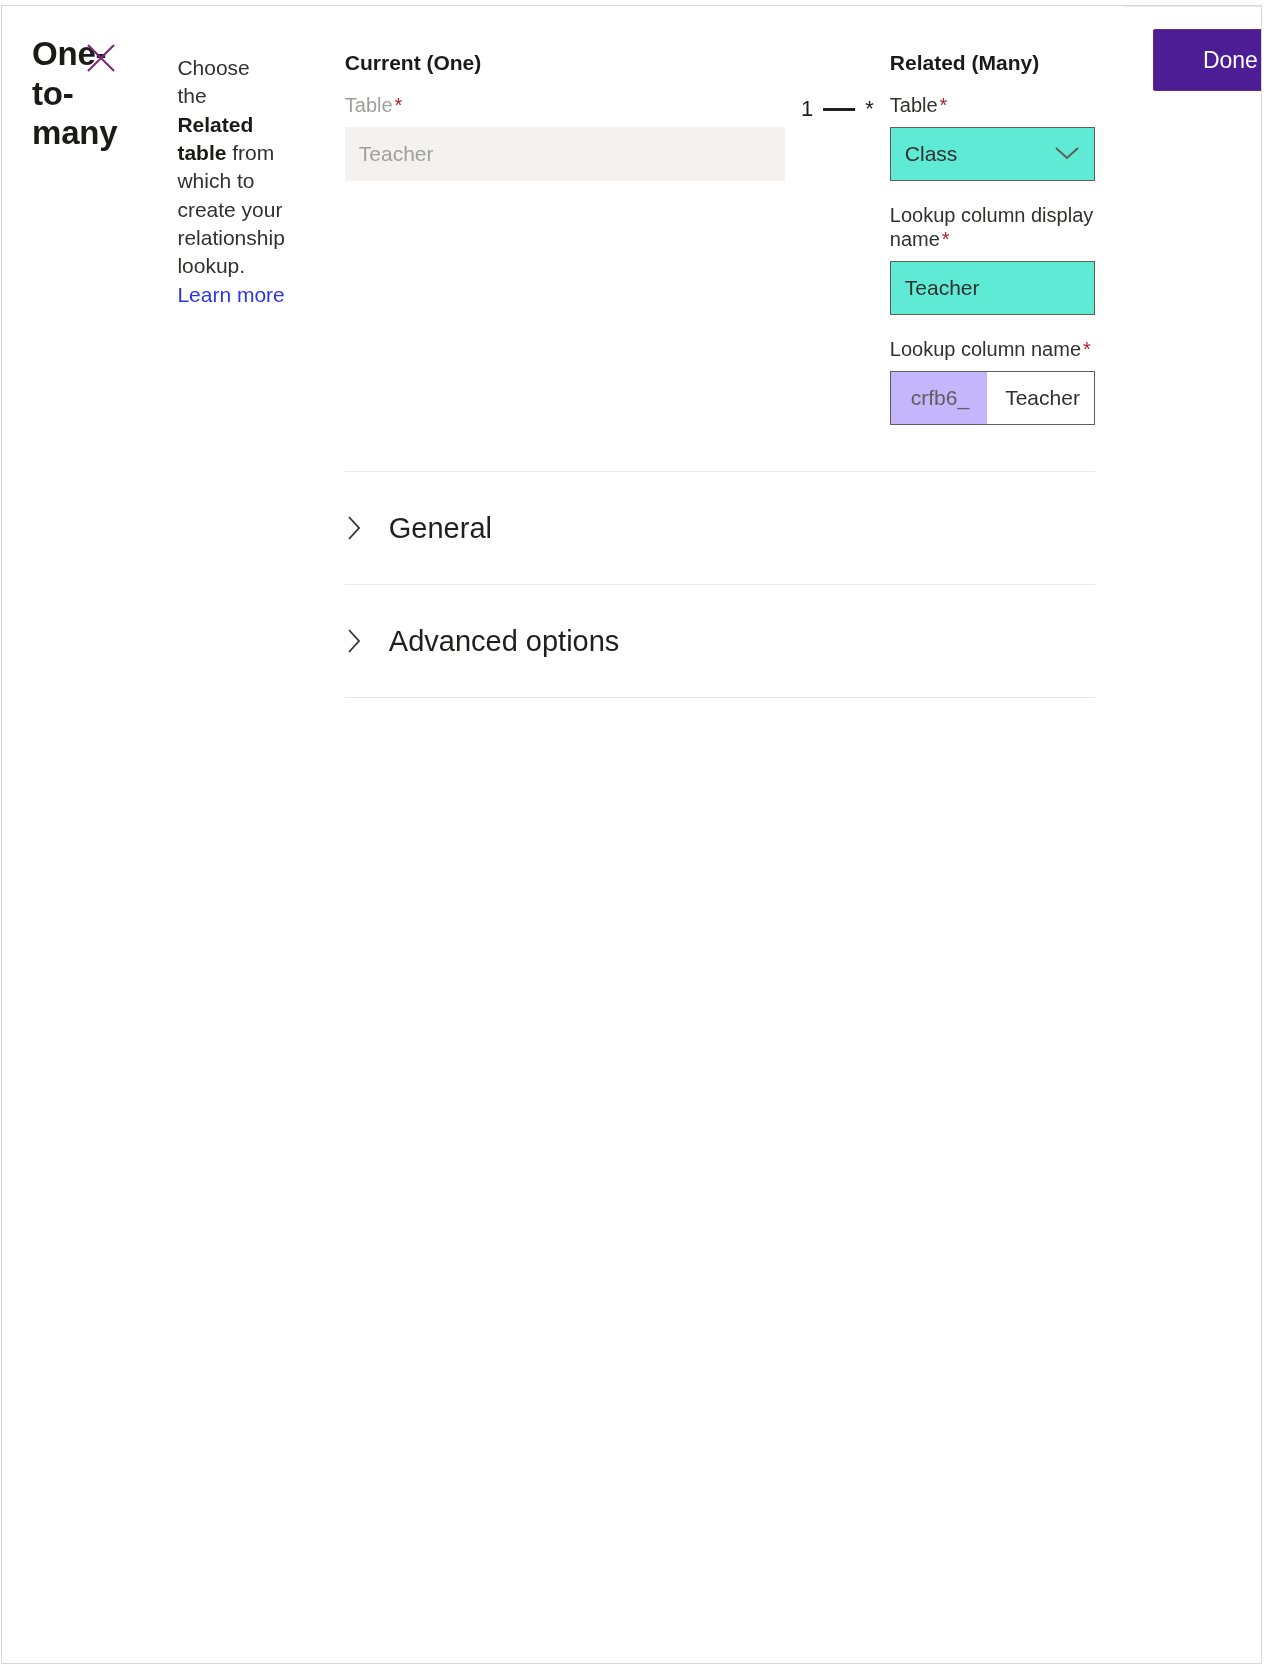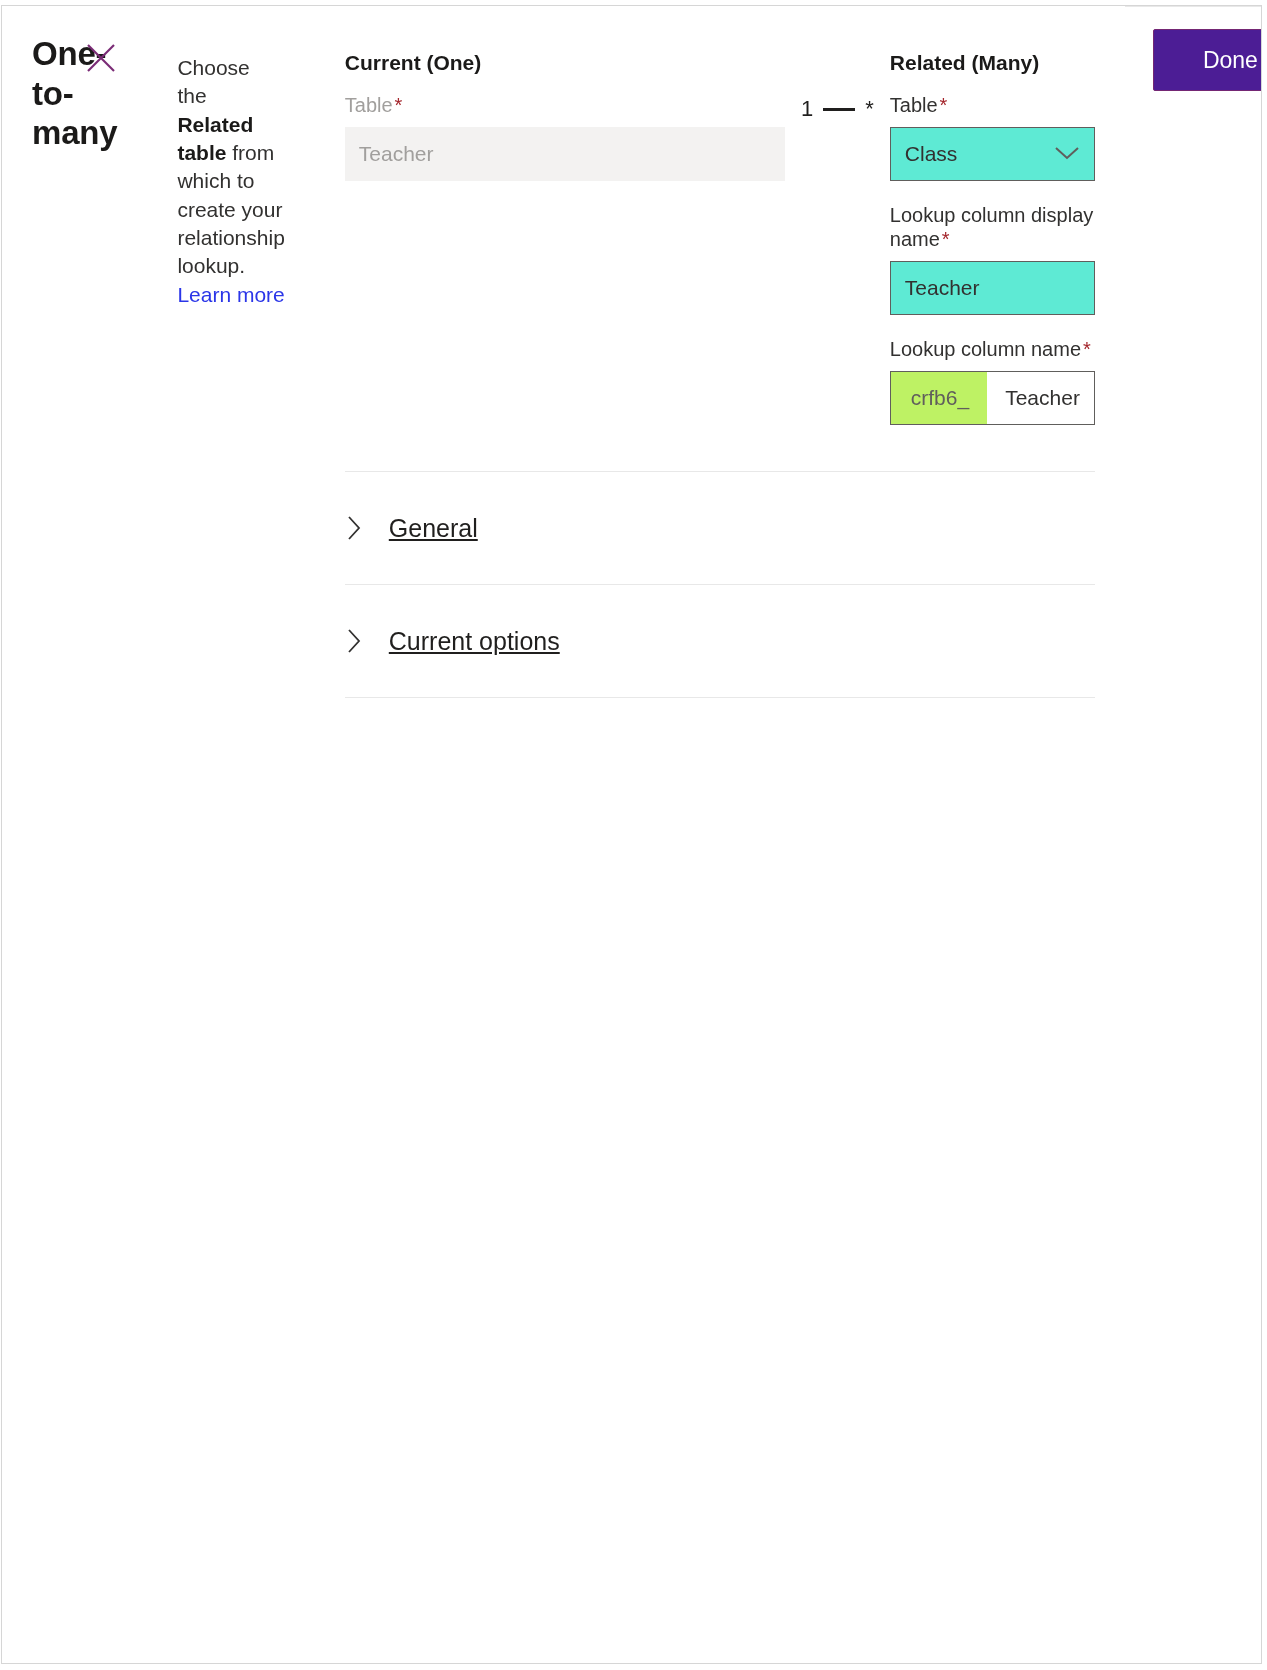--- a/index.html
+++ b/index.html
@@ -133,21 +133,21 @@
 
   .input-group {
     display: flex;
     align-items: stretch;
     height: 54px;
     border: 1px solid #605e5c;
     box-sizing: border-box;
     background: #ffffff;
   }
   .prefix {
-    background: #bef264;
+    background: #c4b5fd;
     color: #605e5c;
     font-size: 21px;
     display: flex;
     align-items: center;
     padding: 0 18px 0 20px;
     flex: none;
   }
   .group-input {
     flex: 1 1 auto;
     display: flex;
@@ -194,24 +194,23 @@
     cursor: pointer;
   }
   .accordion-chevron {
     width: 18px;
     display: flex;
     align-items: center;
     justify-content: center;
     flex: none;
   }
   .accordion-label {
-    font-size: 25px;
+    font-size: 29px;
     color: #201f1e;
     line-height: 1;
-    text-decoration: underline;
   }
   .accordion-top { margin-top: 46px; }
 
   
   .footer {
     flex: none;
     border-top: 1px solid #e8e8e8;
     padding: 22px 0 0 0;
   }
   .footer-inner {
@@ -338,21 +337,21 @@
       <span class="accordion-label">General</span>
     </div>
 
     <div class="divider"></div>
     <div class="accordion">
       <span class="accordion-chevron">
         <svg width="16" height="26" viewBox="0 0 16 26" aria-hidden="true">
           <polyline points="3,2 13,13 3,24" fill="none" stroke="#323130" stroke-width="1.8"></polyline>
         </svg>
       </span>
-      <span class="accordion-label">Current options</span>
+      <span class="accordion-label">Advanced options</span>
     </div>
     <div class="divider"></div>
   </div>
 
   <div class="footer">
     <div class="footer-inner">
       <button class="btn btn-primary">Done</button>
       <button class="btn btn-secondary">Cancel</button>
     </div>
   </div>

